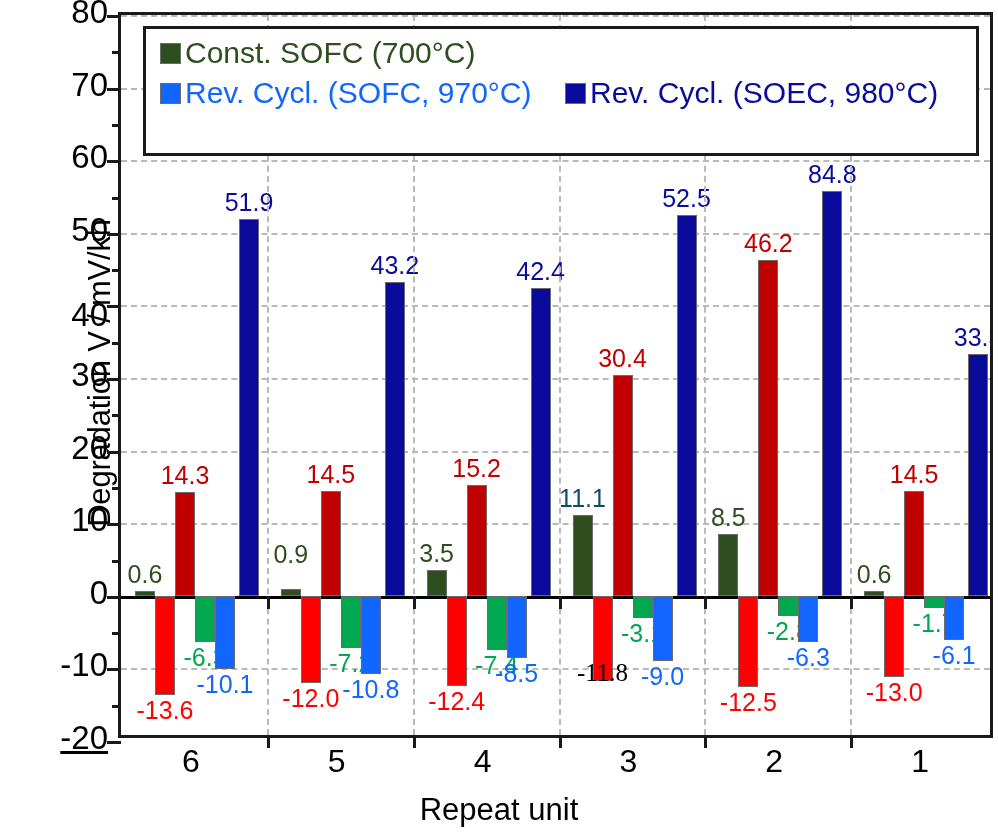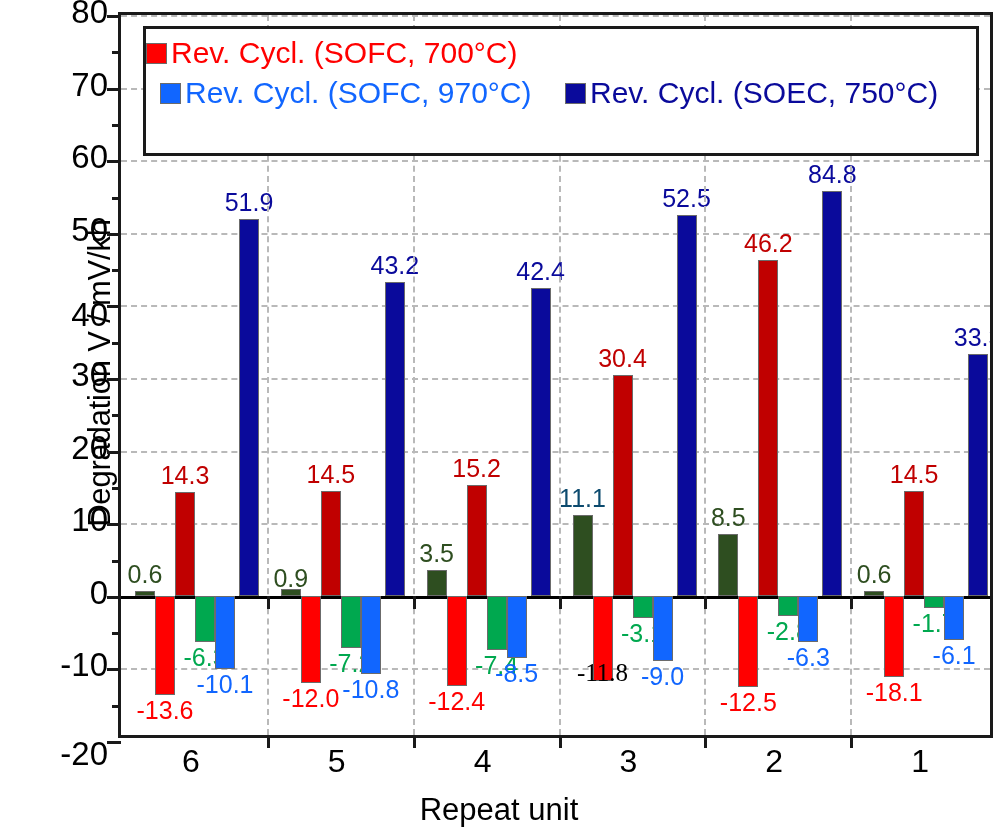--- a/index.html
+++ b/index.html
@@ -232,21 +232,21 @@
       <div class="ytick-label" style="top: -5px;">80</div>
       <div class="ytick-label" style="top: 67.6px;">70</div>
       <div class="ytick-label" style="top: 140.2px;">60</div>
       <div class="ytick-label" style="top: 212.8px;">50</div>
       <div class="ytick-label" style="top: 298px;">40</div>
       <div class="ytick-label" style="top: 358px;">30</div>
       <div class="ytick-label" style="top: 430.6px;">20</div>
       <div class="ytick-label" style="top: 503.2px;">10</div>
       <div class="ytick-label" style="top: 575.8px;">0</div>
       <div class="ytick-label" style="top: 648.4px;">-10</div>
-      <div class="ytick-label" style="top: 737px;">-20</div>
+      <div class="ytick-label" style="top: 721px; text-decoration: underline;">-20</div>
     </div>
 
   <div id="plot">
     <div id="plot-inner">
         <div class="gridline" style="top: 0px;"></div>
         <div class="gridline" style="top: 72.6px;"></div>
         <div class="gridline" style="top: 145.2px;"></div>
         <div class="gridline" style="top: 217.8px;"></div>
         <div class="gridline" style="top: 290.4px;"></div>
         <div class="gridline" style="top: 363px;"></div>
@@ -262,21 +262,21 @@
         <div class="bar-label" style="color: rgb(192, 0, 0); width: 90px; left: 19px; top: 447.982px;">14.3</div>
         <div class="bar" style="left: 74px; top: 580.8px; width: 20px; height: 45.738px; background: rgb(0, 168, 79);"></div>
         <div class="bar-label" style="color: rgb(0, 168, 79); width: 90px; left: 39px; top: 629.538px;">-6.3</div>
         <div class="bar" style="left: 94px; top: 580.8px; width: 20px; height: 73.326px; background: rgb(17, 102, 255);"></div>
         <div class="bar-label" style="color: rgb(17, 102, 255); width: 90px; left: 59px; top: 657.126px;">-10.1</div>
         <div class="bar" style="left: 118px; top: 204.006px; width: 20px; height: 376.794px; background: rgb(10, 10, 155);"></div>
         <div class="bar-label" style="color: rgb(10, 10, 155); width: 90px; left: 83px; top: 175.006px;">51.9</div>
         <div class="vgridline" style="left: 145.833px;"></div>
         <div class="xtick-inner" style="left: 145.833px; top: 580.8px; height: 13px;"></div>
         <div class="bar" style="left: 159.833px; top: 574.266px; width: 20px; height: 6.534px; background: rgb(46, 78, 32);"></div>
-        <div class="bar-label" style="color: rgb(46, 78, 32); width: 90px; left: 124.833px; top: 551px;">0.9</div>
+        <div class="bar-label" style="color: rgb(46, 78, 32); width: 90px; left: 124.833px; top: 527px;">0.9</div>
         <div class="bar" style="left: 179.833px; top: 580.8px; width: 20px; height: 87.12px; background: rgb(255, 0, 0);"></div>
         <div class="bar-label" style="color: rgb(255, 0, 0); width: 90px; left: 144.833px; top: 670.92px;">-12.0</div>
         <div class="bar" style="left: 199.833px; top: 475.53px; width: 20px; height: 105.27px; background: rgb(192, 0, 0);"></div>
         <div class="bar-label" style="color: rgb(192, 0, 0); width: 90px; left: 164.833px; top: 446.53px;">14.5</div>
         <div class="bar" style="left: 219.833px; top: 580.8px; width: 20px; height: 52.272px; background: rgb(0, 168, 79);"></div>
         <div class="bar-label" style="color: rgb(0, 168, 79); width: 90px; left: 184.833px; top: 636.072px;">-7.2</div>
         <div class="bar" style="left: 239.833px; top: 580.8px; width: 20px; height: 78.408px; background: rgb(17, 102, 255);"></div>
         <div class="bar-label" style="color: rgb(17, 102, 255); width: 90px; left: 204.833px; top: 662.208px;">-10.8</div>
         <div class="bar" style="left: 263.833px; top: 267.168px; width: 20px; height: 313.632px; background: rgb(10, 10, 155);"></div>
         <div class="bar-label" style="color: rgb(10, 10, 155); width: 90px; left: 228.833px; top: 238.168px;">43.2</div>
@@ -320,21 +320,21 @@
         <div class="bar-label" style="color: rgb(0, 168, 79); width: 90px; left: 622.333px; top: 604.128px;">-2.8</div>
         <div class="bar" style="left: 677.333px; top: 580.8px; width: 20px; height: 45.738px; background: rgb(17, 102, 255);"></div>
         <div class="bar-label" style="color: rgb(17, 102, 255); width: 90px; left: 642.333px; top: 629.538px;">-6.3</div>
         <div class="bar" style="left: 701.333px; top: 175.692px; width: 20px; height: 405.108px; background: rgb(10, 10, 155);"></div>
         <div class="bar-label" style="color: rgb(10, 10, 155); width: 90px; left: 666.333px; top: 146.692px;">84.8</div>
         <div class="vgridline" style="left: 729.167px;"></div>
         <div class="xtick-inner" style="left: 729.167px; top: 580.8px; height: 13px;"></div>
         <div class="bar" style="left: 743.167px; top: 576.444px; width: 20px; height: 4.356px; background: rgb(46, 78, 32);"></div>
         <div class="bar-label" style="color: rgb(46, 78, 32); width: 90px; left: 708.167px; top: 547.444px;">0.6</div>
         <div class="bar" style="left: 763.167px; top: 580.8px; width: 20px; height: 81.312px; background: rgb(255, 0, 0);"></div>
-        <div class="bar-label" style="color: rgb(255, 0, 0); width: 90px; left: 728.167px; top: 665.112px;">-18.1</div>
+        <div class="bar-label" style="color: rgb(255, 0, 0); width: 90px; left: 728.167px; top: 665.112px;">-13.0</div>
         <div class="bar" style="left: 783.167px; top: 475.53px; width: 20px; height: 105.27px; background: rgb(192, 0, 0);"></div>
         <div class="bar-label" style="color: rgb(192, 0, 0); width: 90px; left: 748.167px; top: 446.53px;">14.5</div>
         <div class="bar" style="left: 803.167px; top: 580.8px; width: 20px; height: 12.342px; background: rgb(0, 168, 79);"></div>
         <div class="bar-label" style="color: rgb(0, 168, 79); width: 90px; left: 768.167px; top: 596.142px;">-1.7</div>
         <div class="bar" style="left: 823.167px; top: 580.8px; width: 20px; height: 44.286px; background: rgb(17, 102, 255);"></div>
         <div class="bar-label" style="color: rgb(17, 102, 255); width: 90px; left: 788.167px; top: 628.086px;">-6.1</div>
         <div class="bar" style="left: 847.167px; top: 339.042px; width: 20px; height: 241.758px; background: rgb(10, 10, 155);"></div>
         <div class="bar-label" style="color: rgb(10, 10, 155); width: 90px; left: 812.167px; top: 310.042px;">33.3</div>
       </div>
     <div id="axis-ticks">
@@ -372,30 +372,30 @@
       <div class="xtick-label" style="left: 266.75px; width: 140px; top: 0px;">5</div>
       <div class="xtick-label" style="left: 412.583px; width: 140px; top: 0px;">4</div>
       <div class="xtick-label" style="left: 558.417px; width: 140px; top: 0px;">3</div>
       <div class="xtick-label" style="left: 704.25px; width: 140px; top: 0px;">2</div>
       <div class="xtick-label" style="left: 850.083px; width: 140px; top: 0px;">1</div>
     </div>
   <div id="xlabel">Repeat unit</div>
 
   <div id="legend">
       <div class="legend-row">
-        <div class="legend-item col2">
-          <span class="legend-swatch" style="background: rgb(255, 0, 0);"></span>
-          <span class="legend-text" style="color: rgb(255, 0, 0);">Rev. Cycl. (SOFC, 700°C)</span>
+        <div class="legend-item col1">
+          <span class="legend-swatch" style="background: rgb(46, 78, 32);"></span>
+          <span class="legend-text" style="color: rgb(46, 78, 32);">Const. SOFC (700°C)</span>
         </div>
       </div>
       <div class="legend-row">
         <div class="legend-item col1">
           <span class="legend-swatch" style="background: rgb(17, 102, 255);"></span>
           <span class="legend-text" style="color: rgb(17, 102, 255);">Rev. Cycl. (SOFC, 970°C)</span>
         </div>
         <div class="legend-item col2">
           <span class="legend-swatch" style="background: rgb(10, 10, 155);"></span>
-          <span class="legend-text" style="color: rgb(10, 10, 155);">Rev. Cycl. (SOEC, 750°C)</span>
+          <span class="legend-text" style="color: rgb(10, 10, 155);">Rev. Cycl. (SOEC, 980°C)</span>
         </div>
       </div>
     </div>
 
 </div>
 
 </body></html>

